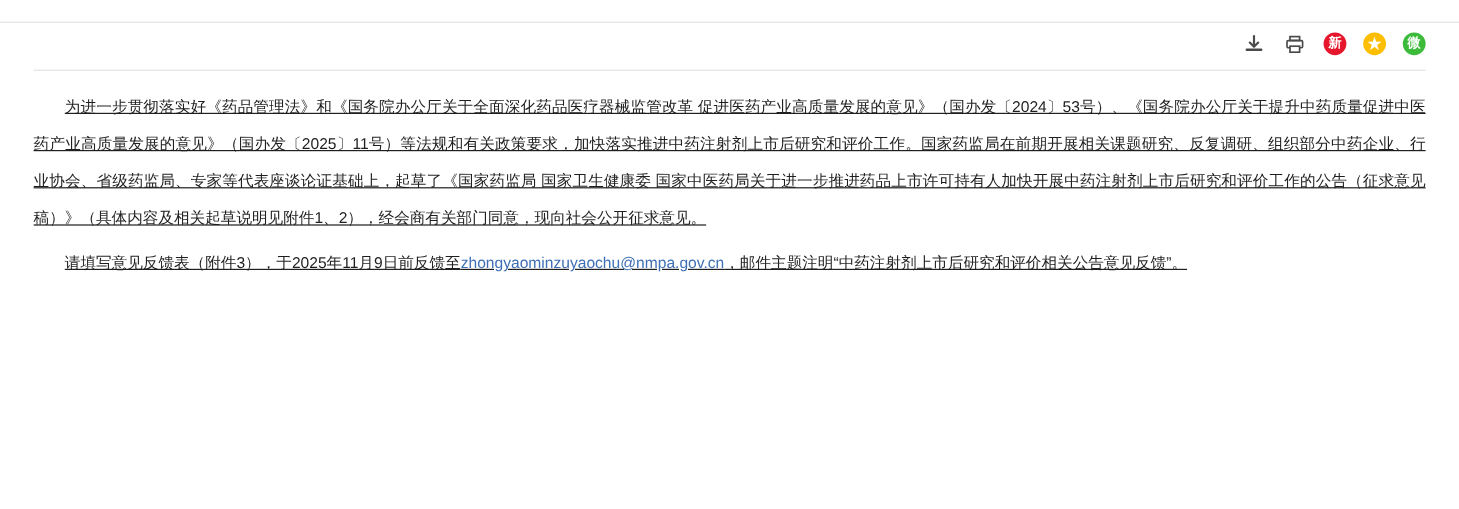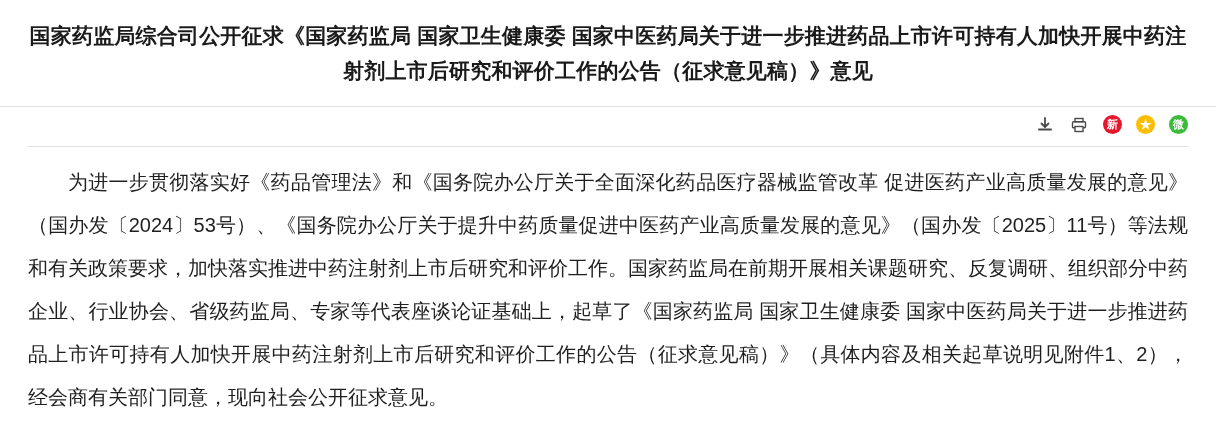--- a/index.html
+++ b/index.html
@@ -88,42 +88,40 @@
     font-size: 13px;
   }
   .divider {
     margin: 4px 28px 0 28px;
     border-top: 1px solid #e3e3e3;
   }
   .body-wrap {
     padding: 14px 28px 0 28px;
   }
   .para {
-    font-size: 20px;
-    line-height: 43px;
+    font-size: 13px;
+    line-height: 31px;
     text-align: justify;
     text-justify: inter-ideograph;
     text-indent: 2em;
     margin: 0 0 6px 0;
     color: #1f1f1f;
+    text-decoration: underline;
   }
   .email-link {
     color: #3f6fb5;
     text-decoration: none;
     cursor: pointer;
   }
 </style>
 </head>
 <body>
 
 <div class="page">
 
-  <div class="title-wrap">
-    <h1 class="doc-title">国家药监局综合司公开征求《国家药监局 国家卫生健康委 国家中医药局关于进一步推进药品上市许可持有人加快开展中药注射剂上市后研究和评价工作的公告（征求意见稿）》意见</h1>
-  </div>
 
   <div class="tool-row">
     <div class="tool-icons">
 
       <span class="tool-icon">
         <svg width="18" height="18" viewBox="0 0 18 18" aria-hidden="true">
           <path d="M9 2 L9 10 M5.5 7.5 L9 11 L12.5 7.5" stroke="#4a4a4a" stroke-width="1.8" fill="none" stroke-linecap="round" stroke-linejoin="round"></path>
           <path d="M3 13.5 L15 13.5" stroke="#4a4a4a" stroke-width="2" stroke-linecap="round"></path>
         </svg>
       </span>
@@ -140,15 +138,16 @@
       <span class="share-icon qzone star">★</span>
       <span class="share-icon wechat">微</span>
     </div>
   </div>
 
 
   <div class="divider"></div>
 
   <div class="body-wrap">
     <p class="para">为进一步贯彻落实好《药品管理法》和《国务院办公厅关于全面深化药品医疗器械监管改革 促进医药产业高质量发展的意见》（国办发〔2024〕53号）、《国务院办公厅关于提升中药质量促进中医药产业高质量发展的意见》（国办发〔2025〕11号）等法规和有关政策要求，加快落实推进中药注射剂上市后研究和评价工作。国家药监局在前期开展相关课题研究、反复调研、组织部分中药企业、行业协会、省级药监局、专家等代表座谈论证基础上，起草了《国家药监局 国家卫生健康委 国家中医药局关于进一步推进药品上市许可持有人加快开展中药注射剂上市后研究和评价工作的公告（征求意见稿）》（具体内容及相关起草说明见附件1、2），经会商有关部门同意，现向社会公开征求意见。</p>
+    <p class="para"><span>请填写意见反馈表（附件3），于2025年11月9日前反馈至</span><a class="email-link" href="#">zhongyaominzuyaochu@nmpa.gov.cn</a><span>，邮件主题注明“中药注射剂上市后研究和评价相关公告意见反馈”。</span></p>
   </div>
 
 </div>
 
 </body></html>

